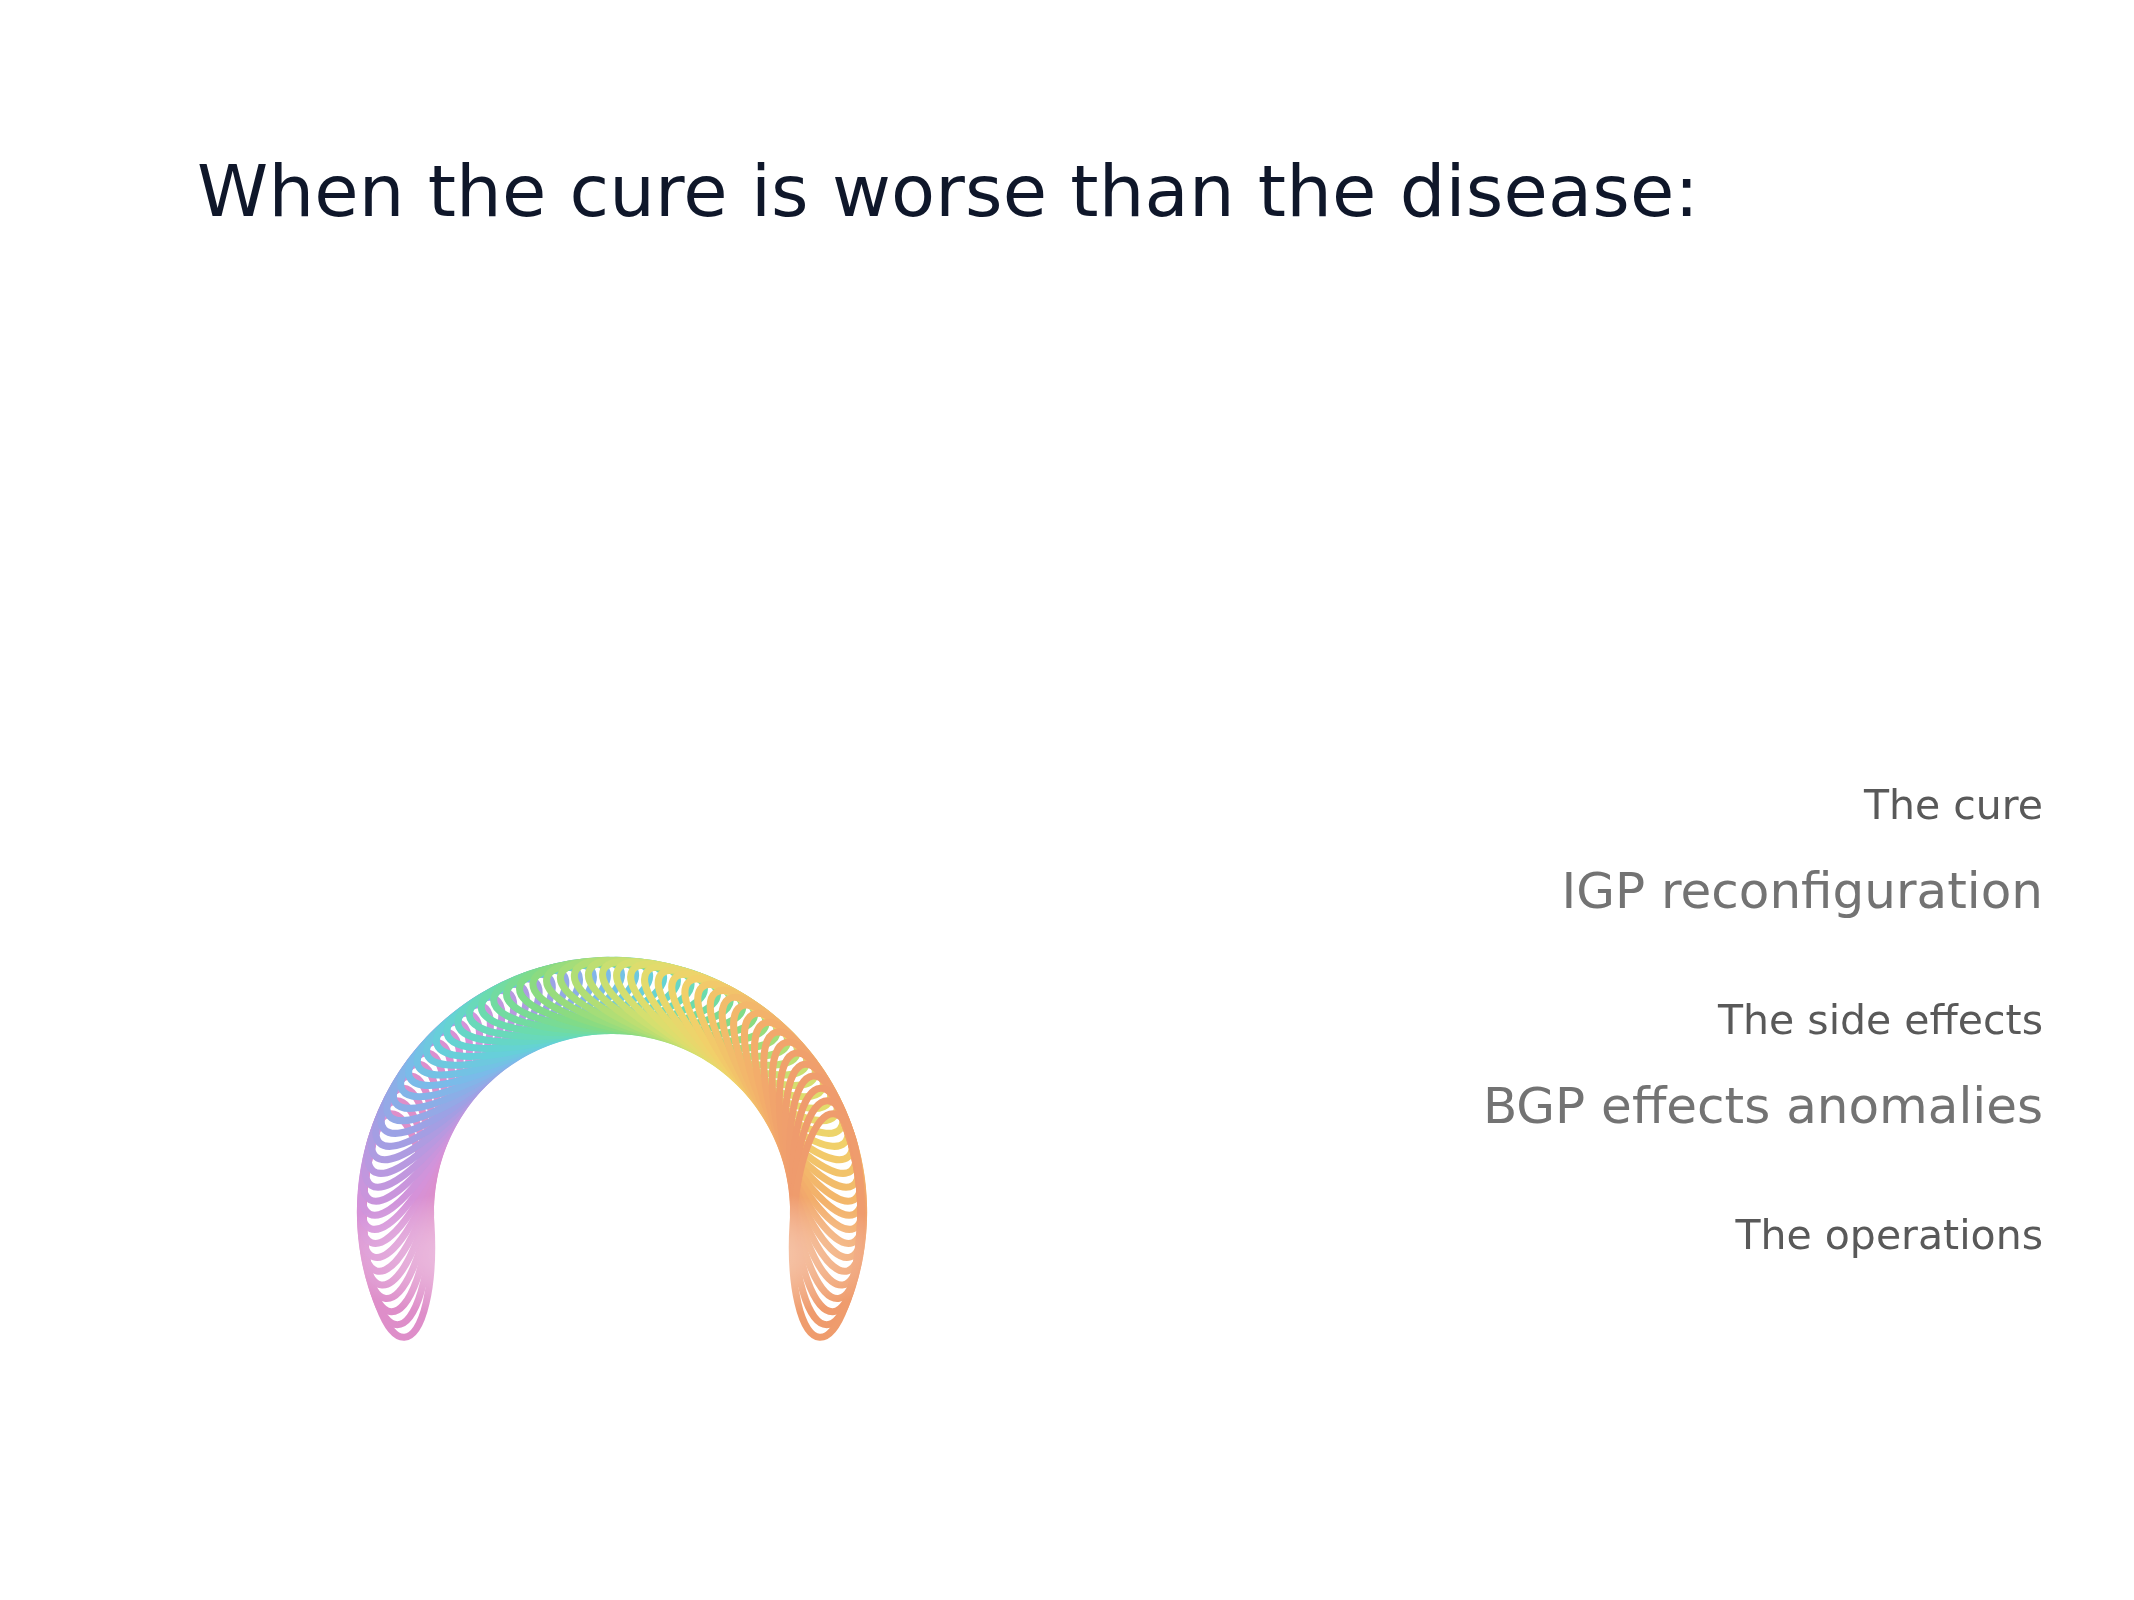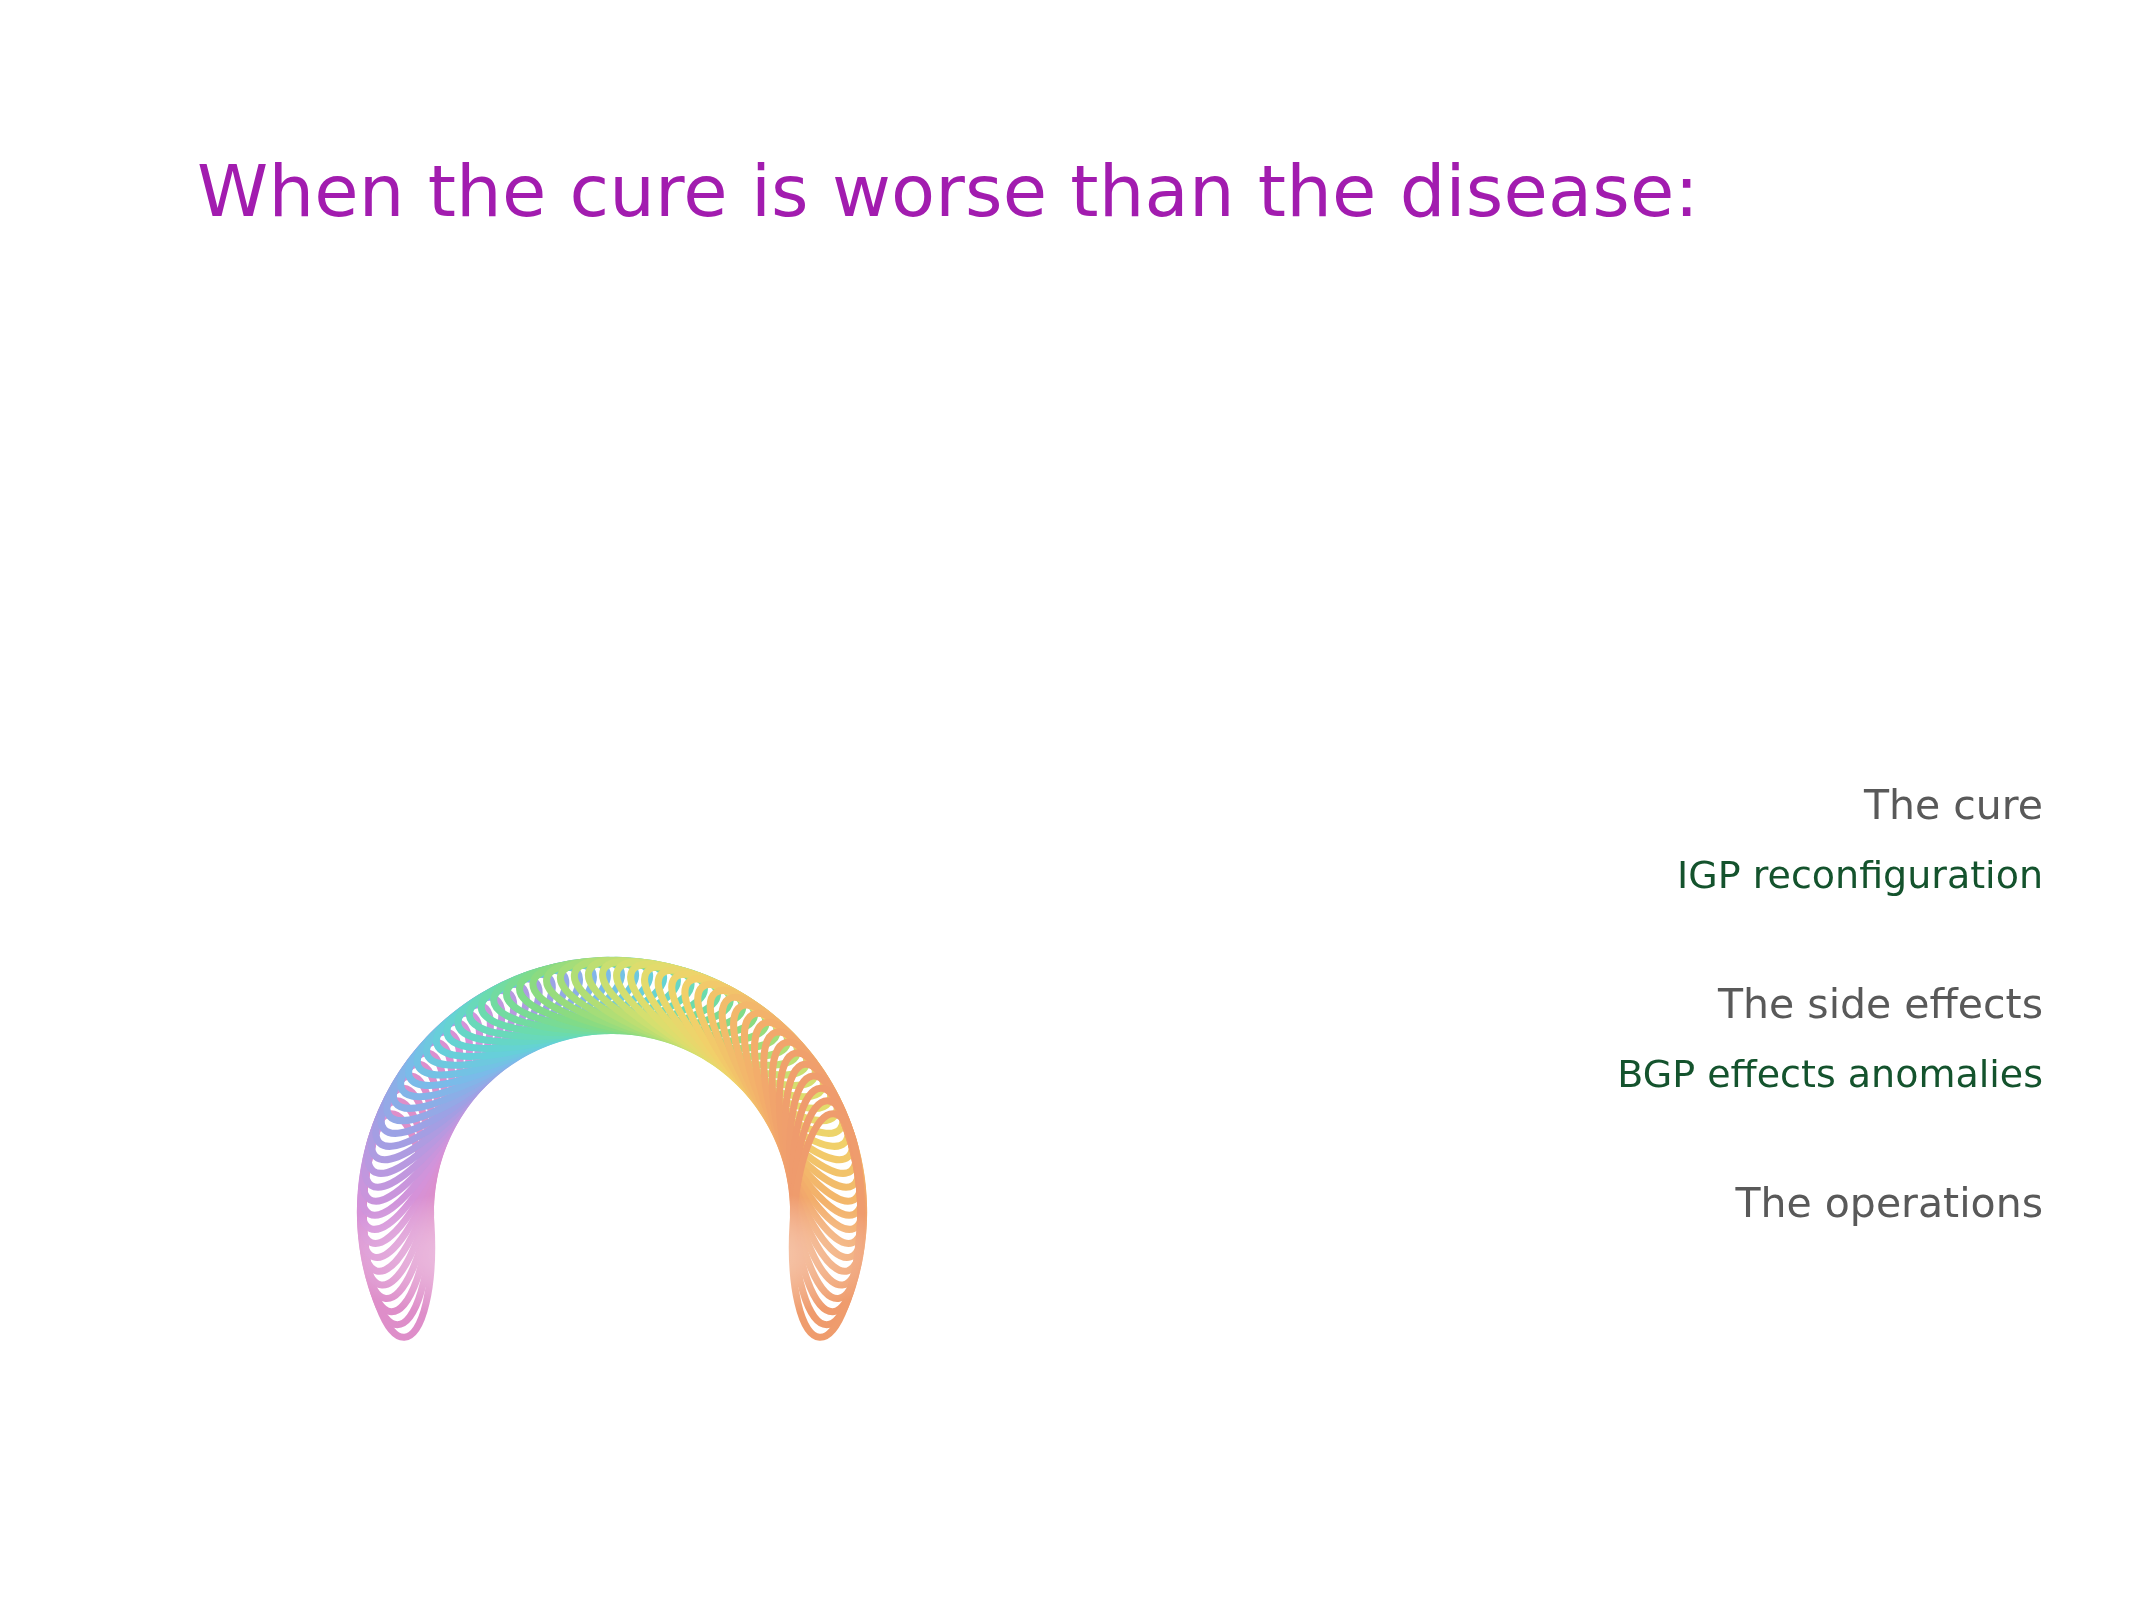--- a/index.html
+++ b/index.html
@@ -27,21 +27,21 @@
     position: absolute;
     left: 197px;
     top: 132px;
     width: 1820px;
   }
   .title-line {
     font-family: "DejaVu Sans", "Liberation Sans", sans-serif;
     font-weight: 400;
     font-size: 72px;
     line-height: 118px;
-    color: #a21caf;
+    color: #0f172a;
     letter-spacing: 0.2px;
     white-space: nowrap;
   }
 
   
   .agenda {
     position: absolute;
     left: 1283px;
     top: 778px;
     width: 760px;
@@ -57,24 +57,24 @@
     font-family: "DejaVu Sans", "Liberation Sans", sans-serif;
     font-weight: 400;
     font-size: 41px;
     line-height: 55px;
     color: #595959;
     white-space: nowrap;
   }
   .agenda-sub {
     font-family: "DejaVu Sans", "Liberation Sans", sans-serif;
     font-weight: 400;
-    font-size: 38px;
+    font-size: 50px;
     line-height: 52px;
-    color: #14532d;
-    margin-top: 16px;
+    color: #737373;
+    margin-top: 32px;
     white-space: nowrap;
   }
 
   
   .spring-figure {
     position: absolute;
     left: 262px;
     top: 840px;
     width: 700px;
     height: 530px;

